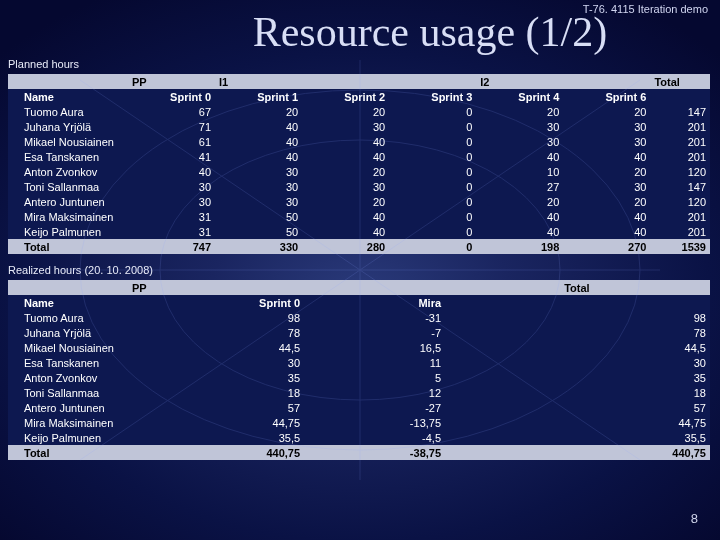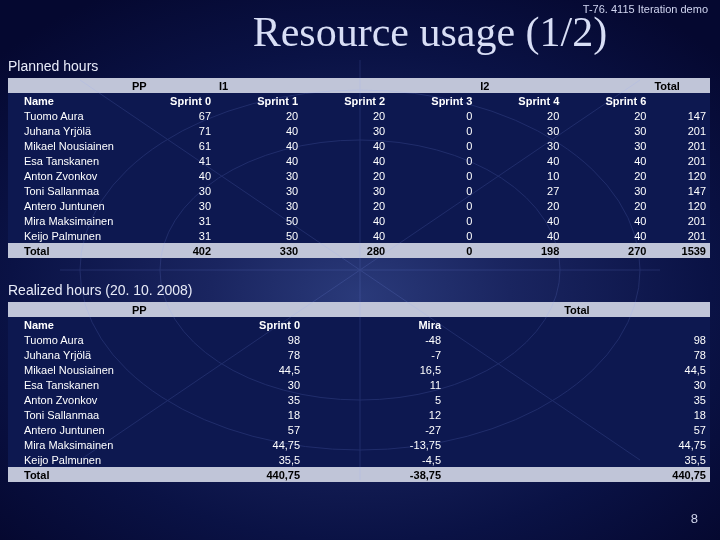--- a/index.html
+++ b/index.html
@@ -7,22 +7,22 @@
     width: 720px; height: 540px;
     background: radial-gradient(ellipse 500px 350px at 50% 55%, #2a3a7a 0%, #1a2560 30%, #0a1245 70%, #050830 100%);
     font-family: Verdana, Arial, sans-serif;
     color: #fff;
     position: relative;
     overflow: hidden;
   }
   .bg-lines { position: absolute; inset: 0; pointer-events: none; opacity: 0.15; }
   .header-small { position: absolute; top: 3px; right: 12px; font-size: 11px; color: #d0d5f0; }
   .title { font-family: "Times New Roman", serif; font-size: 42px; color: #d8def5; text-align: center; margin: 8px 0 2px 140px; font-weight: normal; }
-  .section-label { font-family: Verdana, sans-serif; font-size: 14px; color: #e8ebf8; margin: 0 0 4px 8px; }
-  .tbl-wrap { margin: 0 8px 24px 8px; }
+  .section-label { font-family: Verdana, sans-serif; font-size: 11px; color: #e8ebf8; margin: 0 0 4px 8px; }
+  .tbl-wrap { margin: 0 8px 10px 8px; }
   table { width: 702px; border-collapse: collapse; background: #0d1850; font-size: 11px; }
   td, th { padding: 1.5px 4px; text-align: right; color: #fff; font-weight: normal; border: none; }
   td.name, th.name { text-align: left; width: 120px; padding-left: 16px; }
   thead tr.top th { background: #c0c5d8; color: #000; font-weight: bold; text-align: left; padding-left: 4px; }
   thead tr.sub th { background: #0d1850; color: #fff; font-weight: bold; }
   thead tr.sub th.name { text-align: left; }
   tr.total td { background: #c0c5d8; color: #000; font-weight: bold; }
   tr.total td.name { text-align: left; }
   .page-num { position: absolute; bottom: 14px; right: 22px; font-size: 13px; color: #cfd4ea; }
 </style>
@@ -154,21 +154,21 @@
           <td>31</td>
           <td>50</td>
           <td>40</td>
           <td>0</td>
           <td>40</td>
           <td>40</td>
           <td>201</td>
         </tr>
         <tr class="total">
           <td class="name">Total</td>
-          <td>402</td>
+          <td>747</td>
           <td>330</td>
           <td>280</td>
           <td>0</td>
           <td>198</td>
           <td>270</td>
           <td>1539</td>
         </tr>
       </tbody>
     </table>
 </div>
@@ -195,21 +195,21 @@
           <th></th>
           <th></th>
           <th></th>
           <th></th>
         </tr>
       </thead>
       <tbody>
         <tr>
           <td class="name">Tuomo Aura</td>
           <td>98</td>
-          <td>-48</td>
+          <td>-31</td>
           <td></td>
           <td></td>
           <td></td>
           <td></td>
           <td>98</td>
         </tr>
         <tr>
           <td class="name">Juhana Yrjölä</td>
           <td>78</td>
           <td>-7</td>

